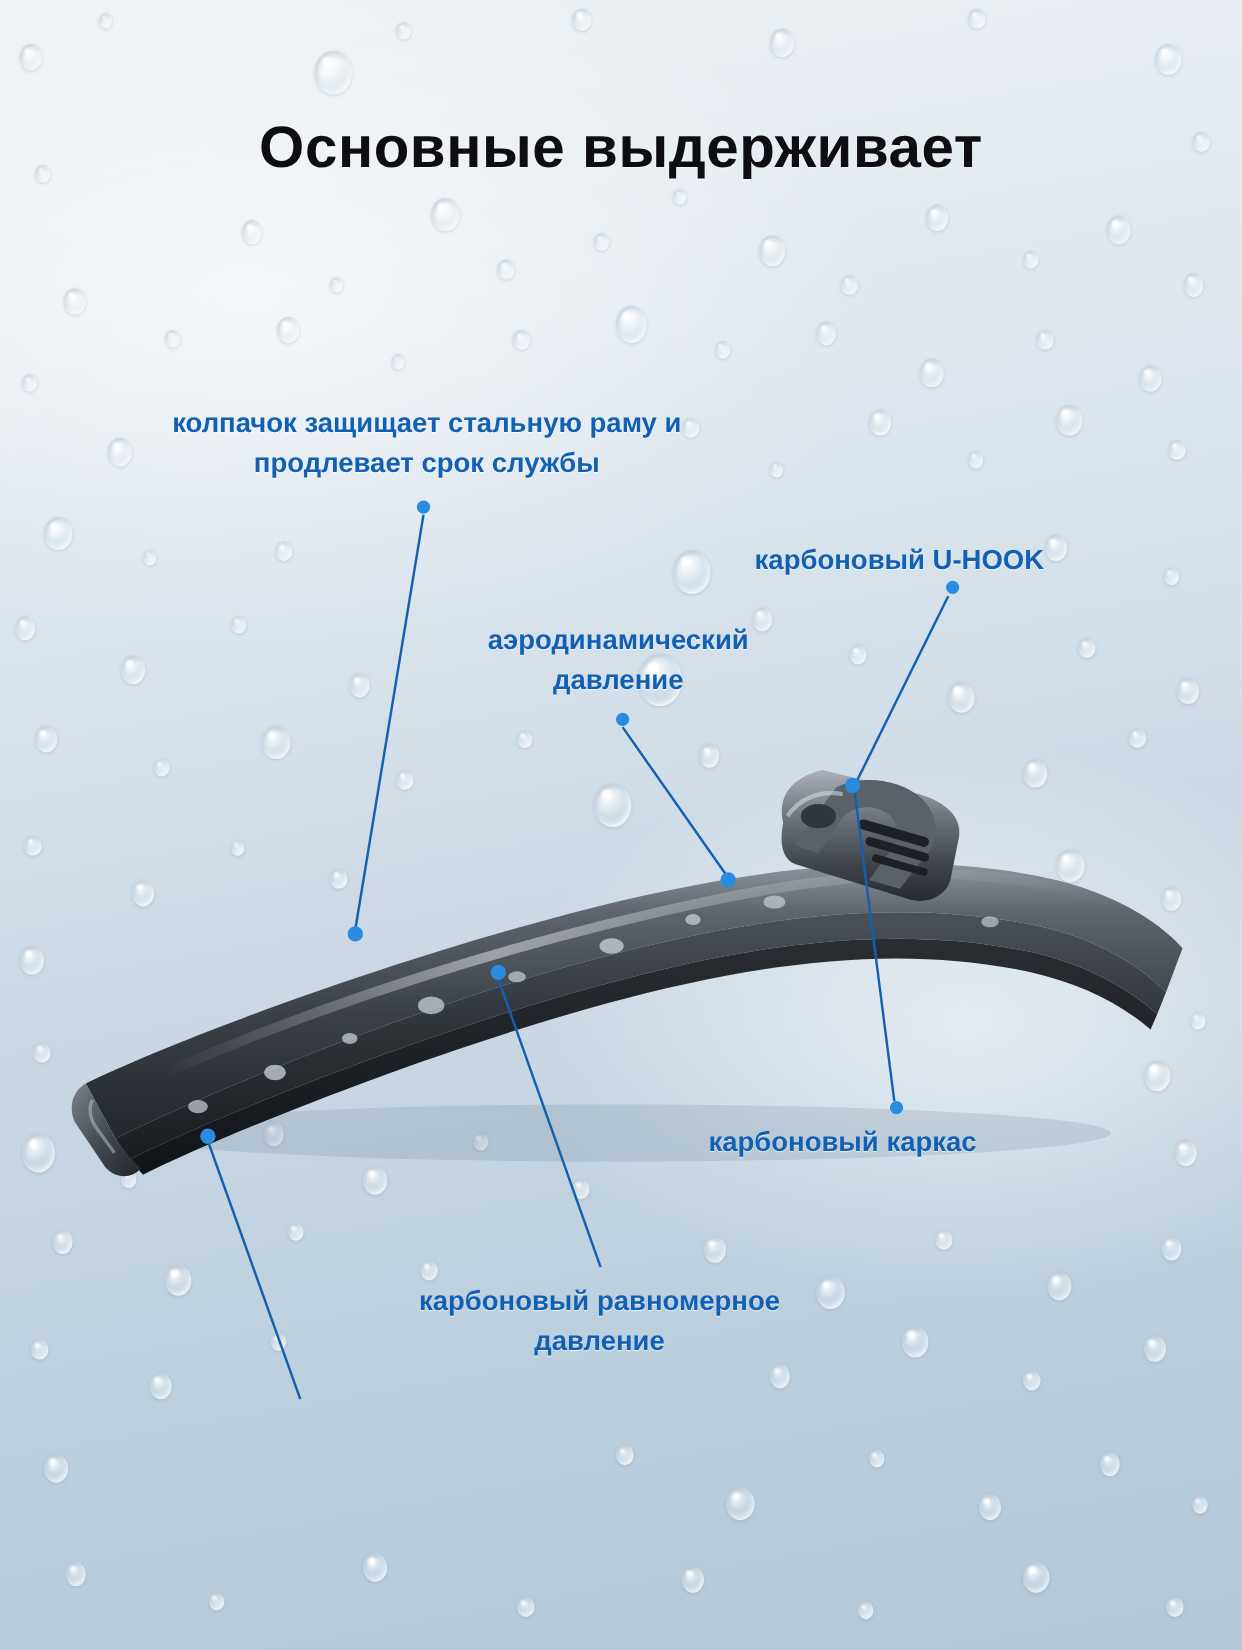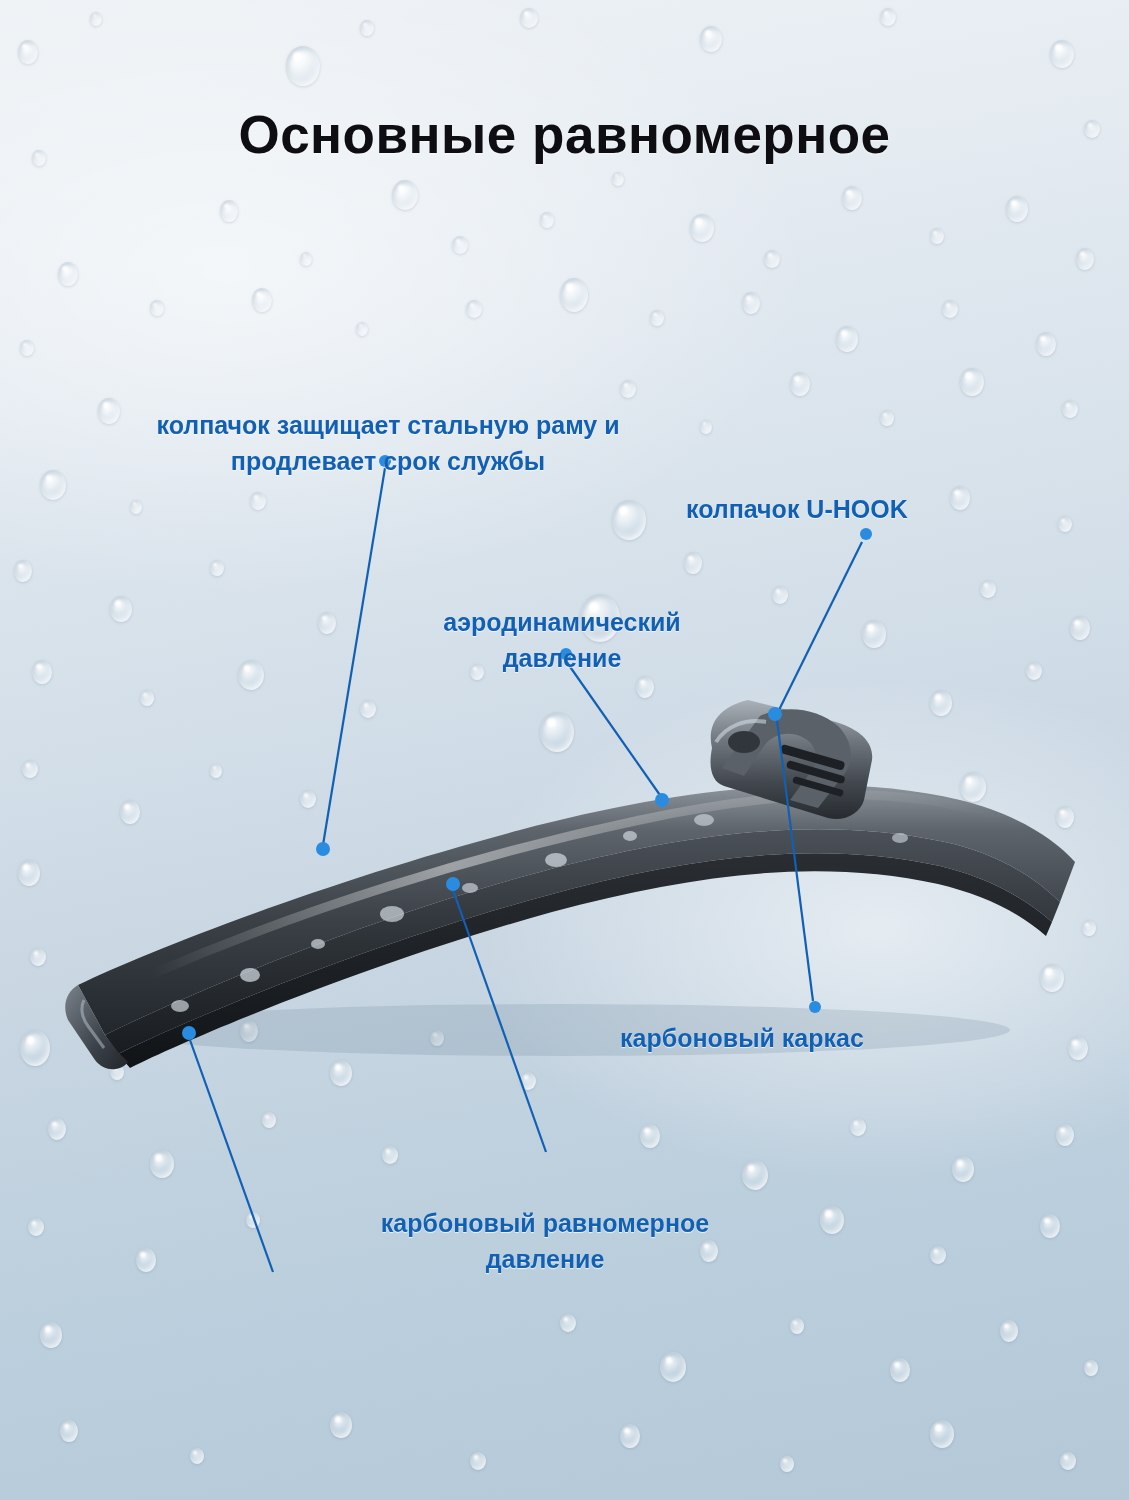--- a/index.html
+++ b/index.html
@@ -64,21 +64,21 @@
   
   .label {
     position: absolute;
     color: #1160b4;
     font-weight: bold;
     font-size: 25px;
     line-height: 1.42;
     text-shadow: 0 1px 1px rgba(255,255,255,0.75);
     white-space: pre-line;
   }
-  .label.center { text-align: center; margin-top: 40px; }
+  .label.center { text-align: center; }
   .label.left { text-align: left; }
 
   
   .leaders {
     position: absolute;
     inset: 0;
     pointer-events: none;
   }
 
   
@@ -329,29 +329,29 @@
       <circle cx="866" cy="534" r="6"></circle>
       <circle cx="775" cy="714" r="7"></circle>
       <circle cx="566" cy="654" r="6"></circle>
       <circle cx="662" cy="800" r="7"></circle>
       <circle cx="815" cy="1007" r="6"></circle>
       <circle cx="453" cy="884" r="7"></circle>
       <circle cx="189" cy="1033" r="7"></circle>
     </g>
   </svg>
 
-  <div class="title">Основные равномерное</div>
+  <div class="title">Основные выдерживает</div>
 
   <div class="label center" style="left:28px; top:368px; width:720px;">колпачок защищает стальную раму и
 продлевает срок службы</div>
 
-  <div class="label left" style="left:686px; top:492px; width:400px;">колпачок U-HOOK</div>
+  <div class="label left" style="left:686px; top:492px; width:400px;">карбоновый U-HOOK</div>
 
   <div class="label center" style="left:372px; top:565px; width:380px;">аэродинамический
 давление</div>
 
-  <div class="label left" style="left:620px; top:1021px; width:400px;">карбоновый каркас</div>
+  <div class="label left" style="left:644px; top:1021px; width:400px;">карбоновый каркас</div>
 
   <div class="label center" style="left:285px; top:1166px; width:520px;">карбоновый равномерное
 давление</div>
 
 
 </div>
 
 </body></html>

